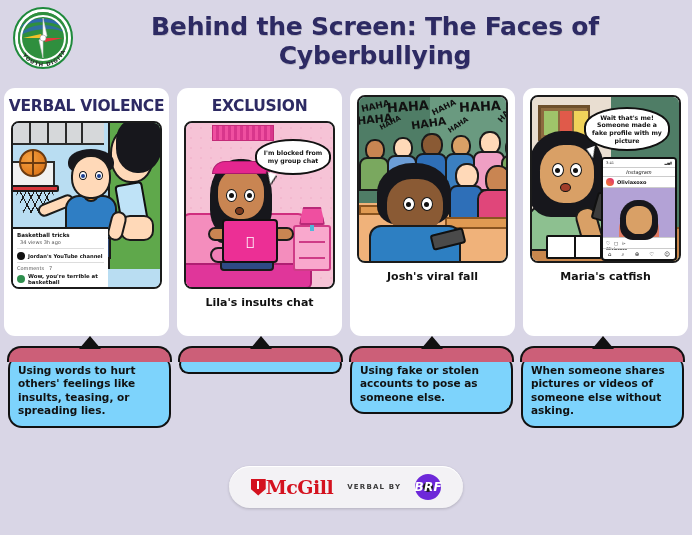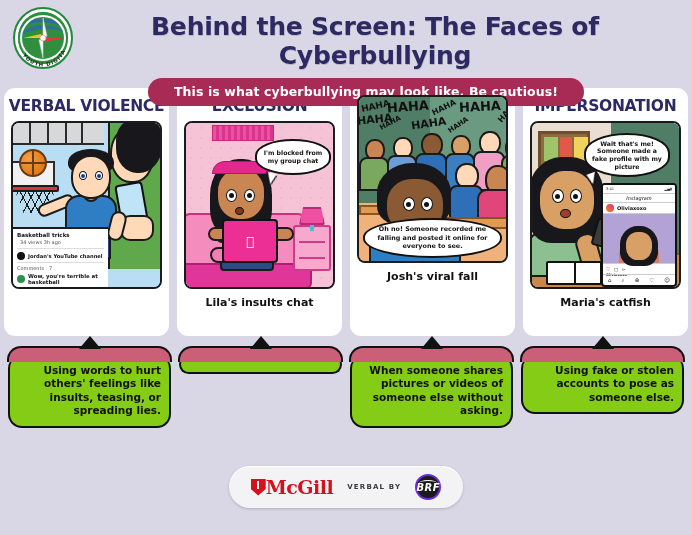--- a/index.html
+++ b/index.html
@@ -226,30 +226,30 @@
   .ig-acts .r1{ font-size:5px; color:#333; letter-spacing:1px;}
   .ig-acts .r2{ font-size:3.6px; color:#333; font-weight:bold;}
   .ig-nav{ height:11px; border-top:0.7px solid #ccc; display:flex; align-items:center; justify-content:space-around; font-size:5.5px; color:#222;}
 
   
   .defs { display:flex; gap:8px; padding:10px 8px 0 8px; height:118px; }
   .defcol { flex:1 1 0; display:flex; justify-content:center; min-width:0; position:relative; }
   .defbox {
     position:relative;
     width:100%;
-    background:#84cc16;
+    background:#7dd3fc;
     border:2.6px solid #111;
     border-top:none;
     border-radius:14px;
     padding:9px 8px 8px 8px;
     margin-top:9px;
     font-size:10.5px;
     font-weight:bold;
     line-height:1.28;
-    text-align:right;
+    text-align:left;
     color:#111;
     align-self:flex-start;
   }
   .defbox::before {
     content:"";
     position:absolute; left:-2.6px; right:-2.6px; top:-9px; height:14px;
     background:#cc5f78;
     border:2.6px solid #111;
     border-bottom:none;
     border-radius:14px 14px 0 0;
@@ -291,22 +291,22 @@
   .mcgill-shield::after{
     content:""; position:absolute; left:50%; top:16%; margin-left:-1px;
     width:2px; height:46%; background:#fff;
   }
   .mcgill-word { font-family:"DejaVu Serif","Liberation Serif",serif; font-size:19px; font-weight:bold; color:#d4121f; letter-spacing:-0.5px; }
   .powered { font-size:7px; font-weight:bold; letter-spacing:1.2px; color:#3a3a3a; }
   .brf {
     width:26px; height:26px; border-radius:50%;
     background:#1b1b1b; color:#fff;
     display:flex; align-items:center; justify-content:center;
-    font-size:10px; font-weight:bold; font-style:italic; letter-spacing:0.4px;
-    border:2px solid #6d28d9;
+    font-size:12px; font-weight:bold; font-style:italic; letter-spacing:0.4px;
+    border:8px solid #6d28d9;
     position:relative;
   }
   .brf::before{
     content:""; position:absolute; left:2px; right:2px; top:4px; height:5px;
     border-radius:50%; border-top:1.5px solid #fff;
   }
 </style>
 </head>
 <body>
 
@@ -327,23 +327,20 @@
       <circle cx="31" cy="32" r="3" fill="#ffffff" stroke="#999" stroke-width="0.6"></circle>
       <path id="arcpath" d="M9 46 A24 24 0 0 0 53 46" fill="none"></path>
       <text font-size="5.4" font-weight="bold" fill="#2a2a2a" letter-spacing="0.9">
         <textPath href="#arcpath" startOffset="6%">YOUTH DIGITAL COMPASS</textPath>
       </text>
     </svg>
   </div>
 
   <div class="header-title">Behind the Screen: The Faces of Cyberbullying</div>
 
-  <div class="subtitle-wrap">
-    <span class="subtitle-pill">This is what cyberbullying may look like. Be cautious!</span>
-  </div>
 </div>
 
 <div class="panels">
 
   <div class="panel">
     <div class="panel-title">VERBAL VIOLENCE</div>
     <div class="panel-art">
       <div class="p1-sky"></div>
       <div class="p1-gymtop">
         <i style="left:16px"></i>
@@ -462,27 +459,25 @@
 
       <div class="p3-main-hair"></div>
       <div class="p3-main-face"></div>
       <div class="p1-eye" style="left:44px; top:100px; width:12px; height:14px"></div>
       <div class="p1-pupil" style="left:47px; top:105px; width:5px; height:5px; background:#111"></div>
       <div class="p1-eye" style="left:62px; top:100px; width:12px; height:14px"></div>
       <div class="p1-pupil" style="left:65px; top:105px; width:5px; height:5px; background:#111"></div>
       <div class="p3-main-body"></div>
       <div class="p3-phone"></div>
 
-      <div class="p3-cap">Oh no! Someone recorded me falling and posted it online for everyone to see.</div>
     </div>
     <div class="panel-caption">Josh's viral fall</div>
   </div>
 
   <div class="panel">
-    <div class="panel-title">IMPERSONATION</div>
     <div class="panel-art">
       <div class="p4-wall"></div>
       <div class="p4-chalk"></div>
       <div class="p4-frame">
         <i style="left:3px; width:14px; background:#9fc46a;"></i>
         <i style="left:19px; width:12px; background:#e05a4a;"></i>
         <i style="left:33px; width:14px; background:#f0d35a;"></i>
       </div>
       <div class="p4-desk"></div>
       <div class="p4-shirt"></div>
@@ -542,27 +537,27 @@
     </div>
   </div>
   <div class="defcol">
     <div class="defbox">
       <span class="ptr"></span>
     </div>
   </div>
   <div class="defcol">
     <div class="defbox">
       <span class="ptr"></span>
-      <span class="txt">When someone shares pictures or videos of someone else without asking.</span>
+      <span class="txt">Using fake or stolen accounts to pose as someone else.</span>
     </div>
   </div>
   <div class="defcol">
     <div class="defbox">
       <span class="ptr"></span>
-      <span class="txt">Using fake or stolen accounts to pose as someone else.</span>
+      <span class="txt">When someone shares pictures or videos of someone else without asking.</span>
     </div>
   </div>
 </div>
 
 <div class="footer">
   <div class="footer-pill">
     <div class="mcgill">
       <div class="mcgill-shield"></div>
       <div class="mcgill-word">McGill</div>
     </div>

